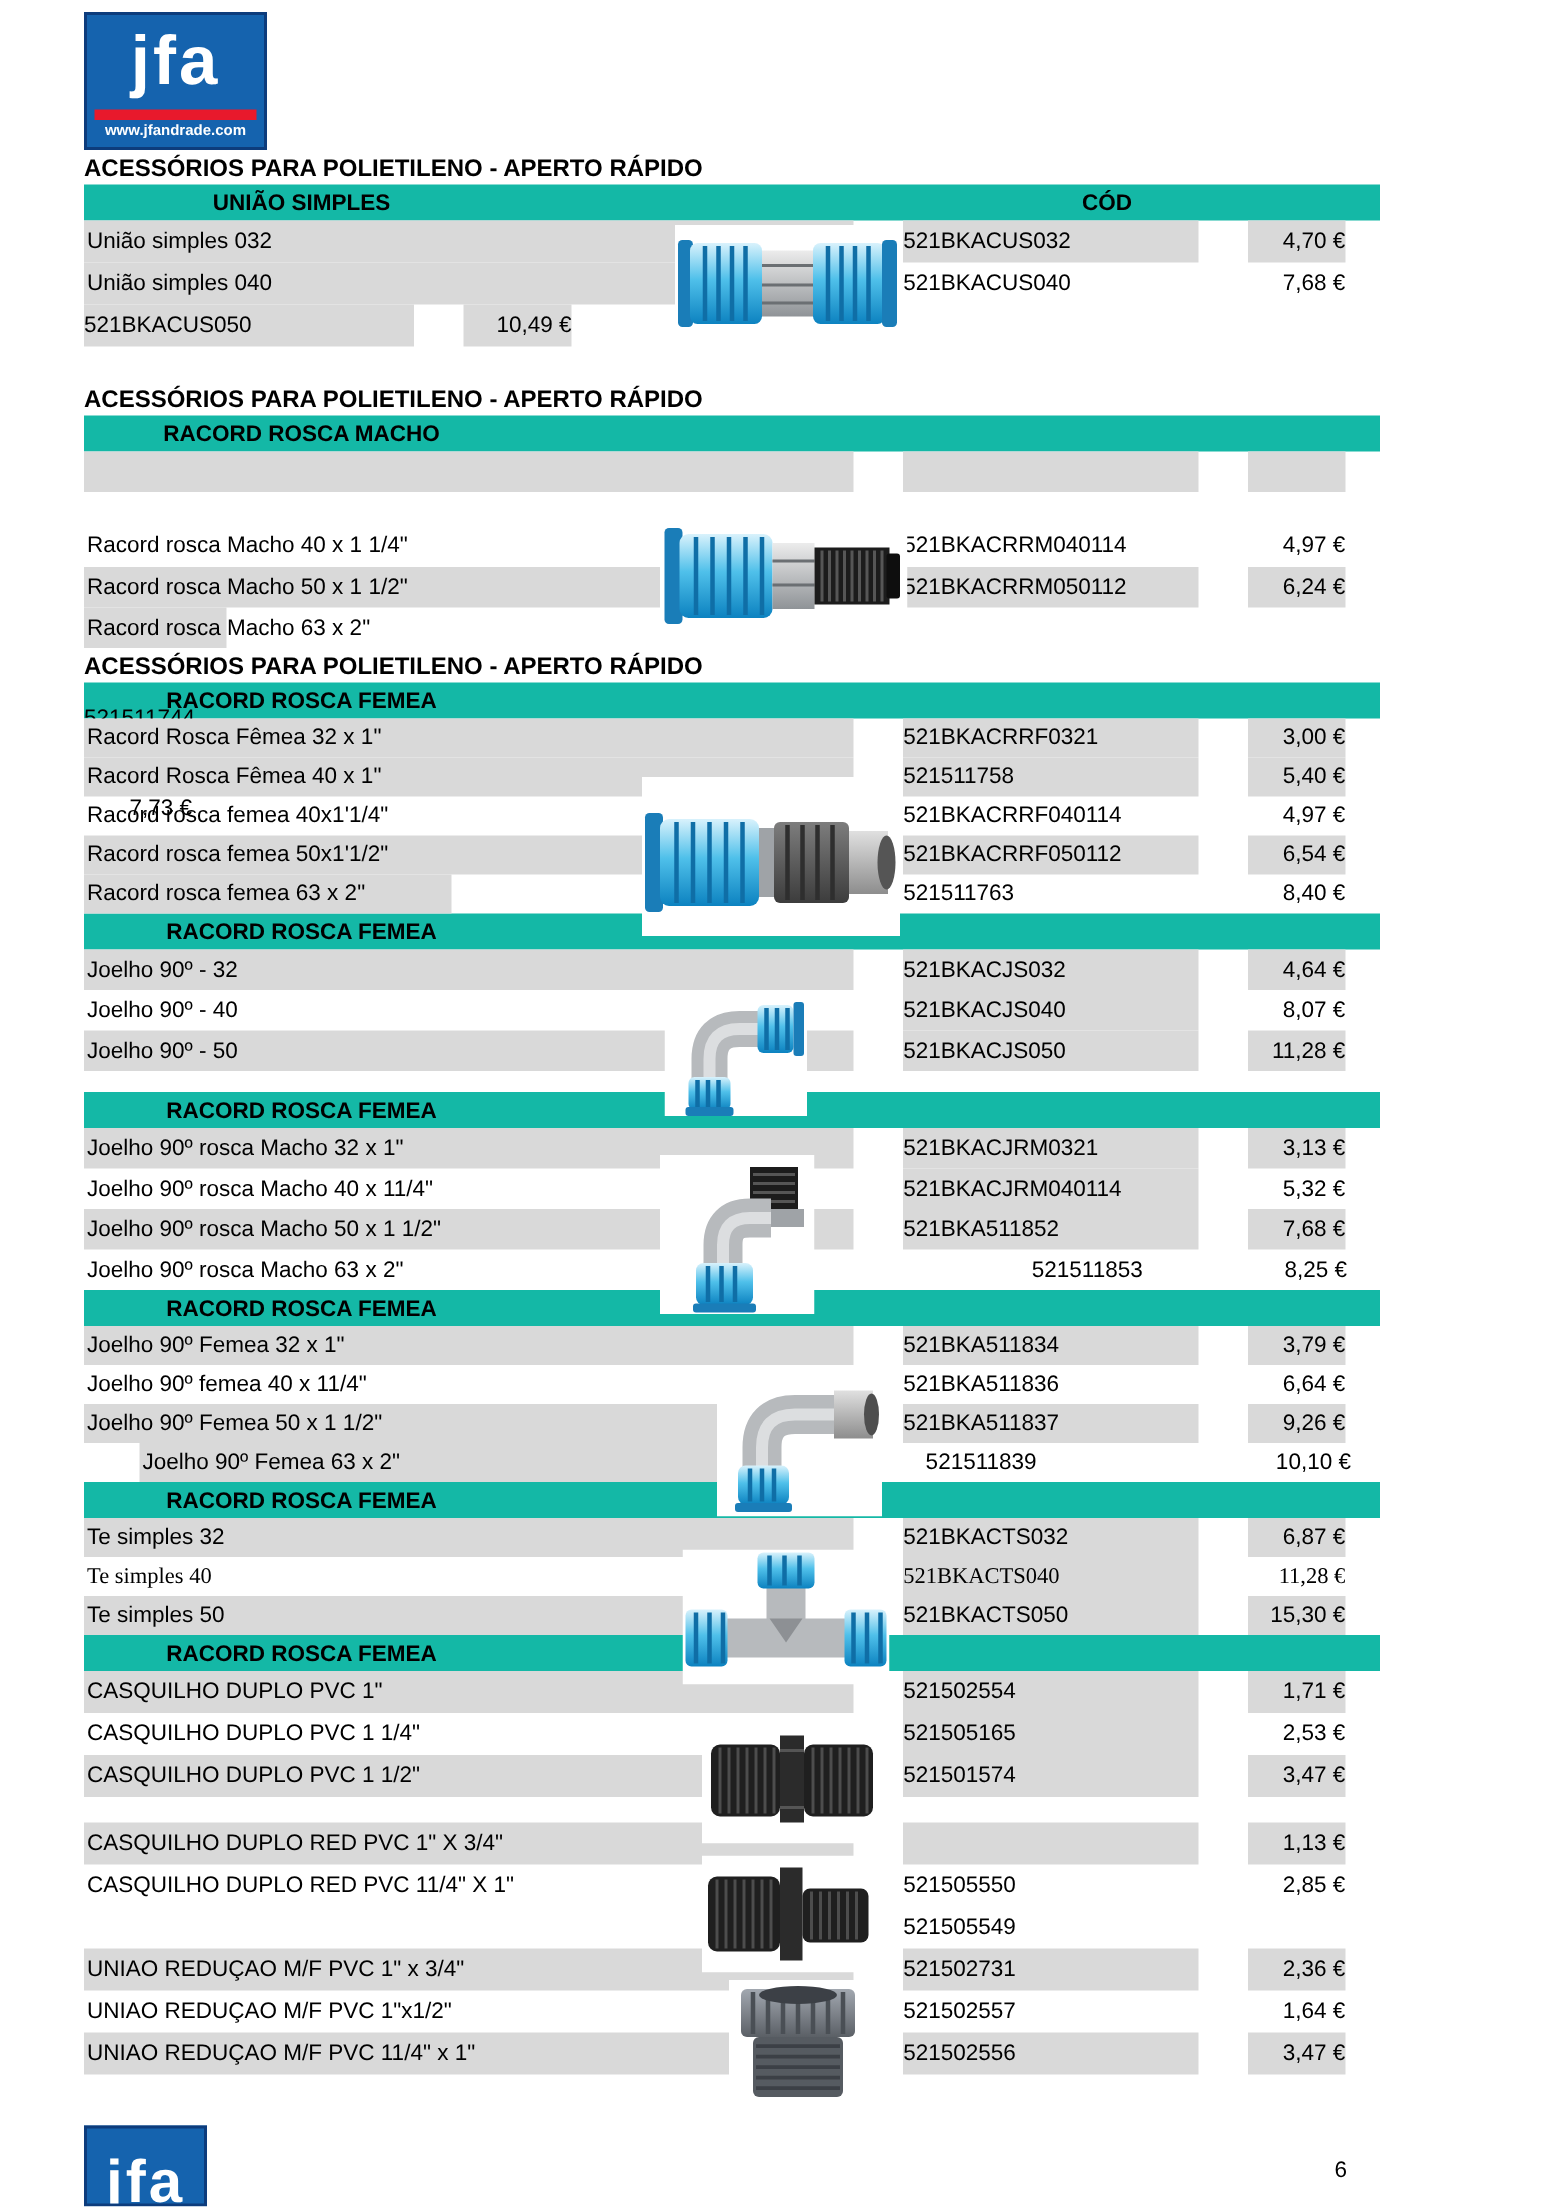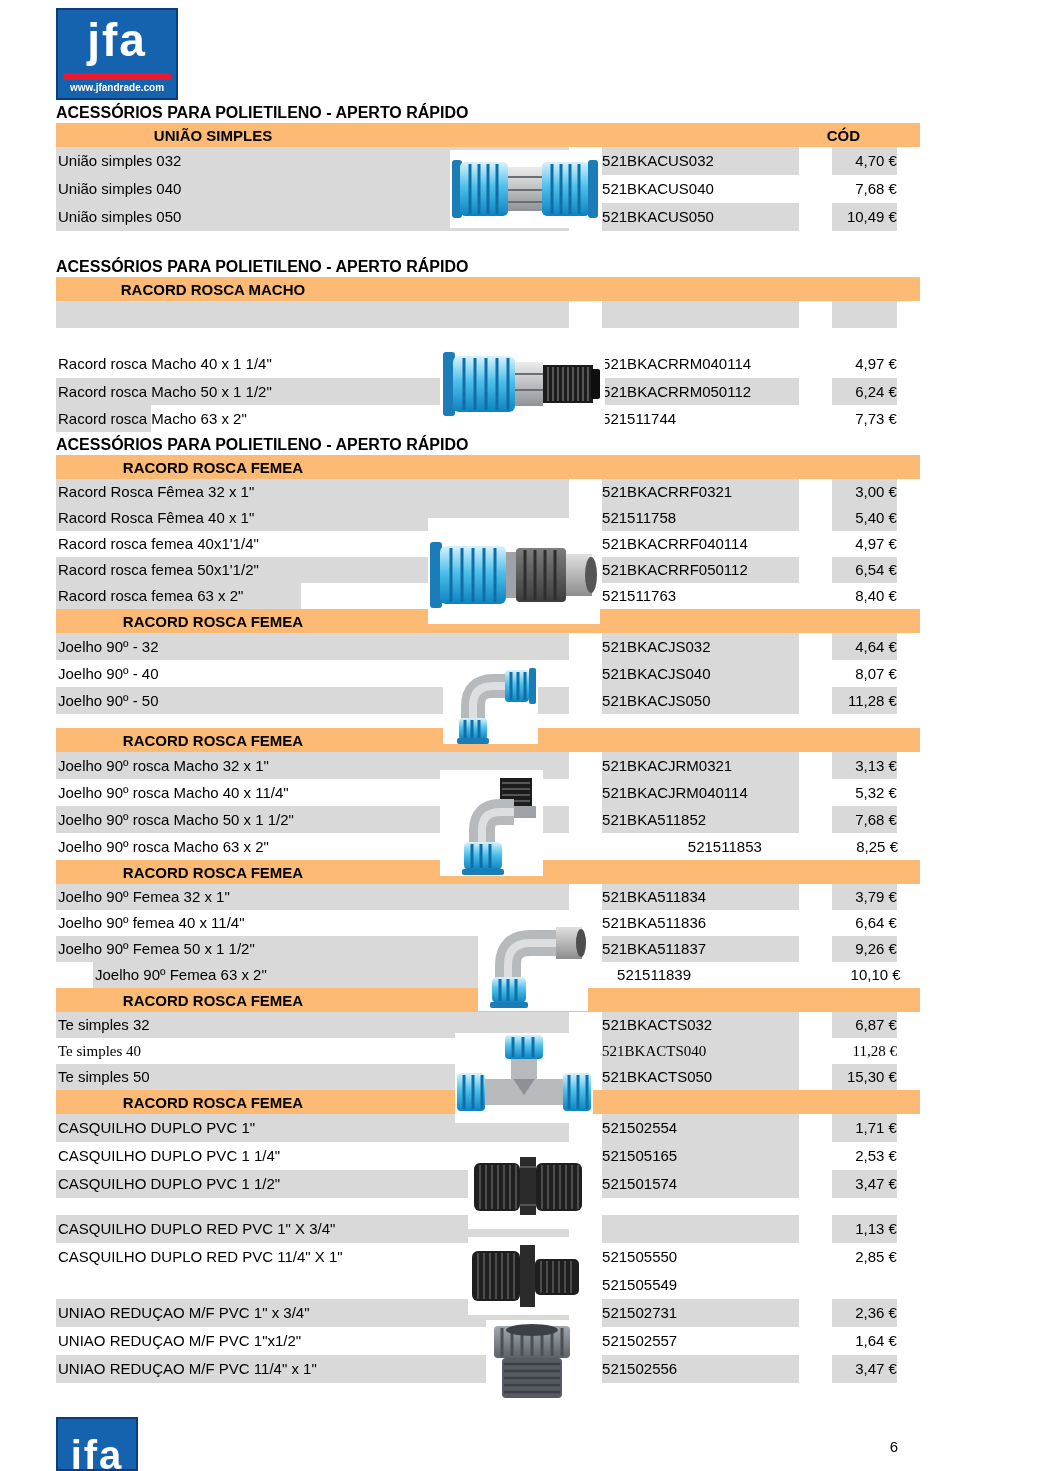--- a/index.html
+++ b/index.html
@@ -9,23 +9,23 @@
 
   
   .logo{width:122px;height:92px;background:#1563ae;border:2px solid #0d3c7c;box-sizing:border-box;
         display:flex;flex-direction:column;}
   .logo .logo-text{flex:1;color:#fff;font-weight:bold;font-size:46px;line-height:60px;text-align:center;letter-spacing:2px;}
   .logo .logo-red{height:7px;background:#e8192c;margin:0 5px;}
   .logo .logo-site{height:18px;color:#fff;font-size:10px;font-weight:bold;text-align:center;line-height:16px;}
 
   
   .heading{font-size:16px;font-weight:bold;height:20px;line-height:20px;margin:3px 0 0 0;white-space:nowrap;}
-  .bar{height:24px;background:#fdba74;display:flex;align-items:center;font-weight:bold;font-size:15px;padding-left:12px;}
+  .bar{height:24px;background:#14b8a6;display:flex;align-items:center;font-weight:bold;font-size:15px;}
   .bar-title{display:inline-block;width:290px;text-align:center;white-space:nowrap;}
-  .bar-cod{display:inline-block;margin-left:282px;width:220px;text-align:right;}
+  .bar-cod{display:inline-block;margin-left:282px;width:220px;text-align:center;}
 
   
   .row{display:flex;position:relative;font-size:15px;gap:33px;}
   .row.gap{background:#fff;}
   .c-name{width:572px;box-sizing:border-box;padding-left:2px;position:relative;white-space:nowrap;z-index:1;}
   .c-name .nm{position:relative;z-index:2;}
   .c-code{width:220px;box-sizing:border-box;white-space:nowrap;}
   .c-code.indent{padding-left:92px;}
   .c-price{width:72px;box-sizing:border-box;text-align:right;white-space:nowrap;}
   .c-box{width:96px;box-sizing:border-box;}
@@ -82,21 +82,20 @@
   </div>
 
   <div class="row" style="height: 28px; line-height: 28px;">
     <div class="c-name g"><span class="nm">União simples 040</span></div>
     <div class="c-code">521BKACUS040</div>
     <div class="c-price">7,68 €</div>
     <div class="c-box"></div>
   </div>
 
   <div class="row" style="height: 28px; line-height: 28px;">
-    <div class="c-name g"><span class="nm">União simples 050</span></div>
     <div class="c-code g">521BKACUS050</div>
     <div class="c-price g">10,49 €</div>
     <div class="c-box"></div>
   </div>
 </div>
   </section>
 
   <section class="section" style="margin-top: 26px;">
     <div class="heading">ACESSÓRIOS PARA POLIETILENO - APERTO RÁPIDO</div>
     <div class="bar">
@@ -126,21 +125,21 @@
     <div class="c-box box"></div>
   </div>
 
   <div class="row" style="height: 27px; line-height: 27px;">
     <div class="c-name g"><span class="nm">Racord rosca Macho 50 x 1 1/2"</span></div>
     <div class="c-code g">521BKACRRM050112</div>
     <div class="c-price g">6,24 €</div>
     <div class="c-box box box-end"></div>
   </div>
 
-  <div class="row" style="height: 27px; line-height: 27px;">
+  <div class="row" style="height: 27px; line-height: 27px; flex-direction: column;">
     <div class="c-name patch" style="--pw: 95px;"><span class="nm">Racord rosca Macho 63 x 2"</span></div>
     <div class="c-code">521511744</div>
     <div class="c-price">7,73 €</div>
     <div class="c-box"></div>
   </div>
 </div>
   </section>
 
   <section class="section">
     <div class="heading">ACESSÓRIOS PARA POLIETILENO - APERTO RÁPIDO</div>

